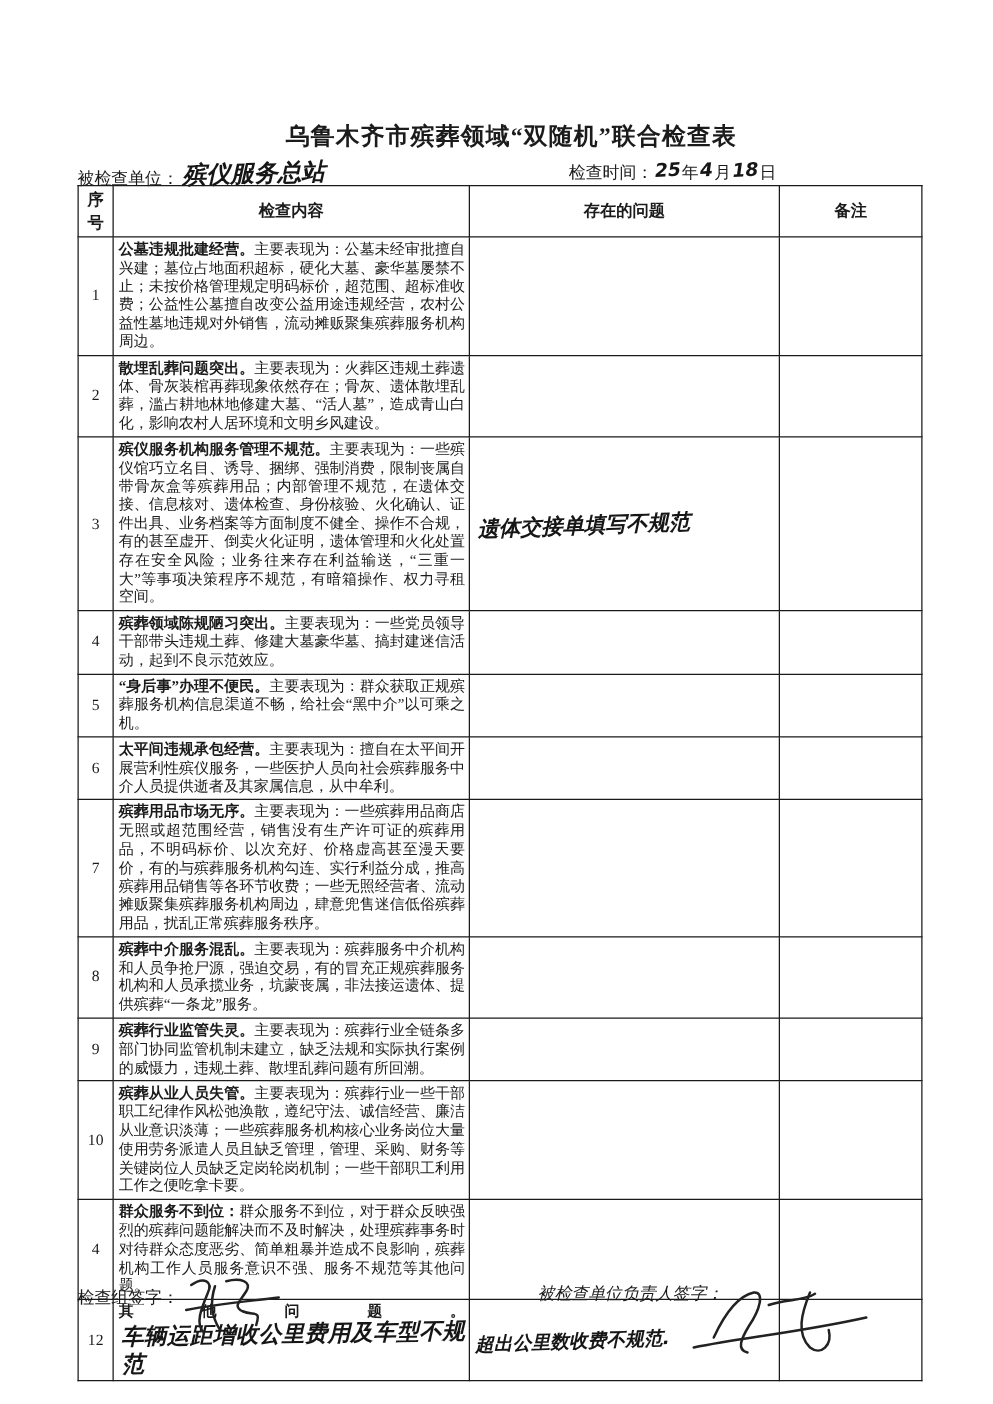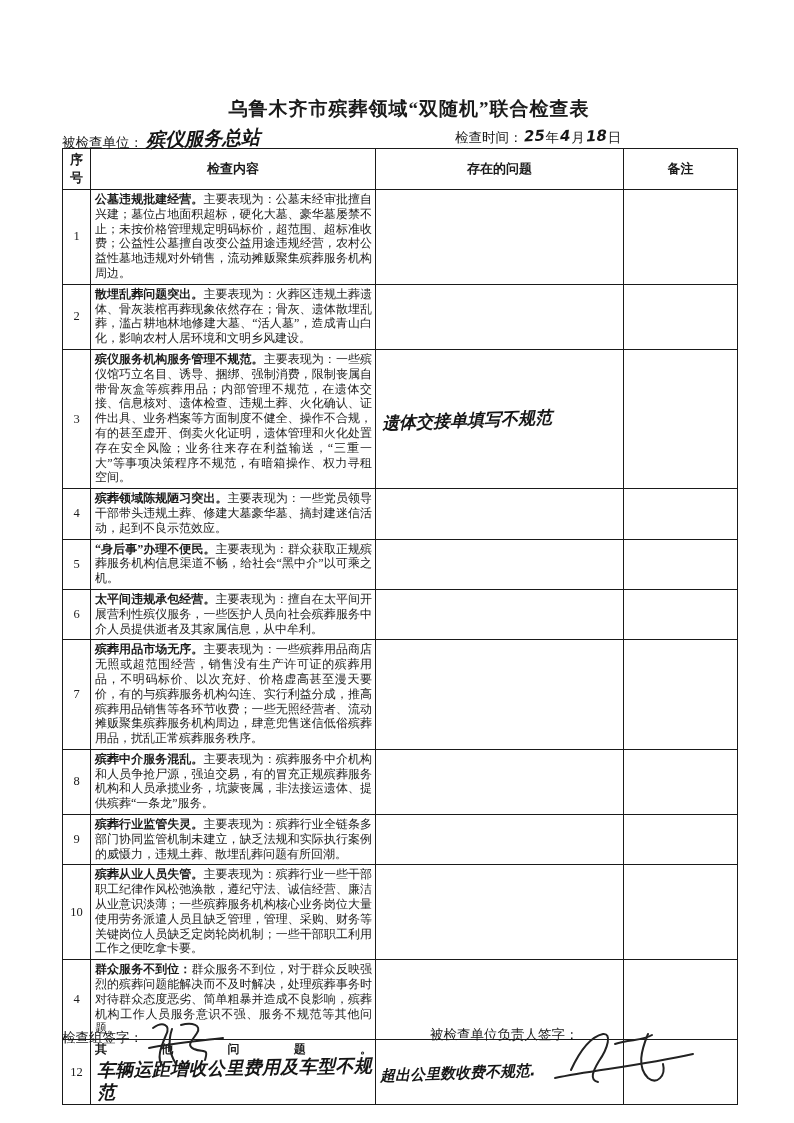--- a/index.html
+++ b/index.html
@@ -31,21 +31,21 @@
     font-size:12px;line-height:14.8px;padding:2px 3px 3px 4px;
     text-align:justify;vertical-align:top;
   }
   td.problem{vertical-align:top;padding:2px 4px;}
   td.note{padding:0;}
   .lead{font-weight:bold;margin-top:42px;}
   .hw-note{font-size:17px;font-weight:600;transform:rotate(-2deg);white-space:nowrap;margin:2px 0 0 2px;}
   .hw-other{font-size:18px;font-weight:600;transform:rotate(-1deg);line-height:22px;margin-left:2px;}
   .hw-km{font-size:15px;font-weight:600;transform:rotate(-2deg);white-space:nowrap;margin-top:2px;}
   .footer-left{position:absolute;left:62px;top:1012px;font-size:13.5px;white-space:nowrap;}
-  .footer-right{position:absolute;left:430px;top:1004px;font-size:13.5px;white-space:nowrap;}
+  .footer-right{position:absolute;left:430px;top:1004px;font-size:13.5px;white-space:nowrap;font-style:italic;}
   .sig{vertical-align:middle;position:relative;}
   .sig-inspector{top:6px;left:-4px;}
   .sig-head{top:22px;left:-30px;}
 </style>
 </head>
 <body>
 
 <div class="page">
 
   <h1 class="title">乌鲁木齐市殡葬领域“双随机”联合检查表</h1>
@@ -82,21 +82,21 @@
         <td class="note"></td>
       </tr>
       <tr>
         <td class="num">2</td>
         <td class="content"><span class="lead">散埋乱葬问题突出。</span><span>主要表现为：火葬区违规土葬遗体、骨灰装棺再葬现象依然存在；骨灰、遗体散埋乱葬，滥占耕地林地修建大墓、“活人墓”，造成青山白化，影响农村人居环境和文明乡风建设。</span></td>
         <td class="problem"></td>
         <td class="note"></td>
       </tr>
       <tr>
         <td class="num">3</td>
-        <td class="content"><span class="lead">殡仪服务机构服务管理不规范。</span><span>主要表现为：一些殡仪馆巧立名目、诱导、捆绑、强制消费，限制丧属自带骨灰盒等殡葬用品；内部管理不规范，在遗体交接、信息核对、遗体检查、违规土葬、火化确认、证件出具、业务档案等方面制度不健全、操作不合规，有的甚至虚开、倒卖火化证明，遗体管理和火化处置存在安全风险；业务往来存在利益输送，“三重一大”等事项决策程序不规范，有暗箱操作、权力寻租空间。</span></td>
+        <td class="content"><span class="lead">殡仪服务机构服务管理不规范。</span><span>主要表现为：一些殡仪馆巧立名目、诱导、捆绑、强制消费，限制丧属自带骨灰盒等殡葬用品；内部管理不规范，在遗体交接、信息核对、遗体检查、身份核验、火化确认、证件出具、业务档案等方面制度不健全、操作不合规，有的甚至虚开、倒卖火化证明，遗体管理和火化处置存在安全风险；业务往来存在利益输送，“三重一大”等事项决策程序不规范，有暗箱操作、权力寻租空间。</span></td>
         <td class="problem"><span class="hw hw-note">遗体交接单填写不规范</span></td>
         <td class="note"></td>
       </tr>
       <tr>
         <td class="num">4</td>
         <td class="content"><span class="lead">殡葬领域陈规陋习突出。</span><span>主要表现为：一些党员领导干部带头违规土葬、修建大墓豪华墓、搞封建迷信活动，起到不良示范效应。</span></td>
         <td class="problem"></td>
         <td class="note"></td>
       </tr>
       <tr>

